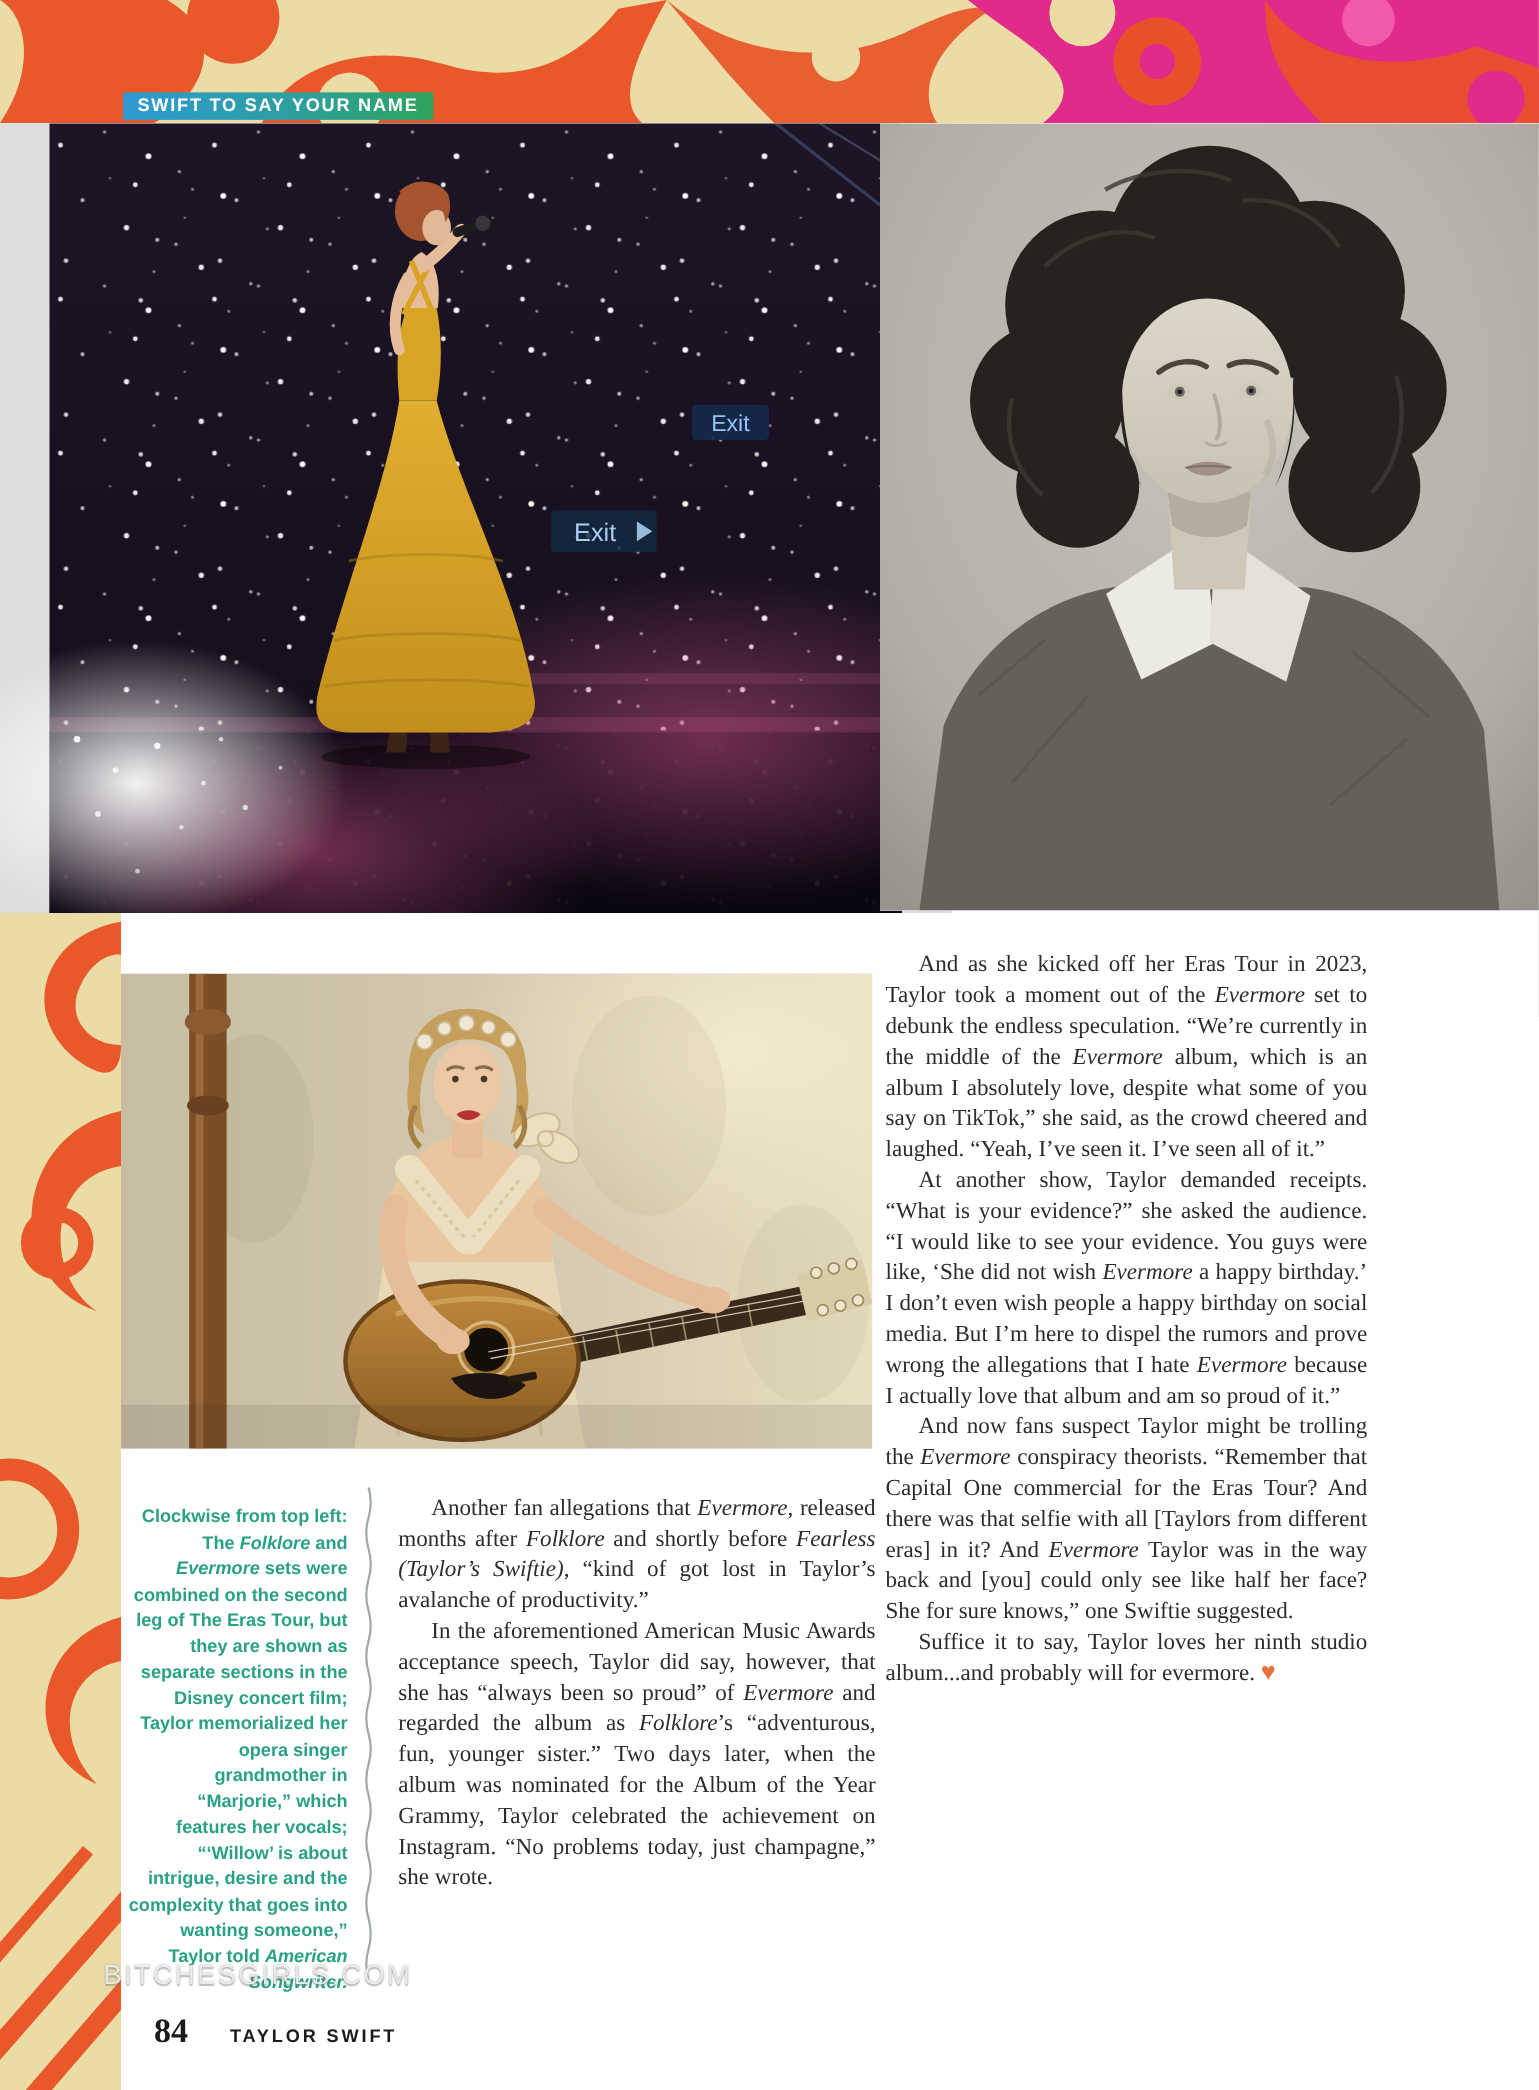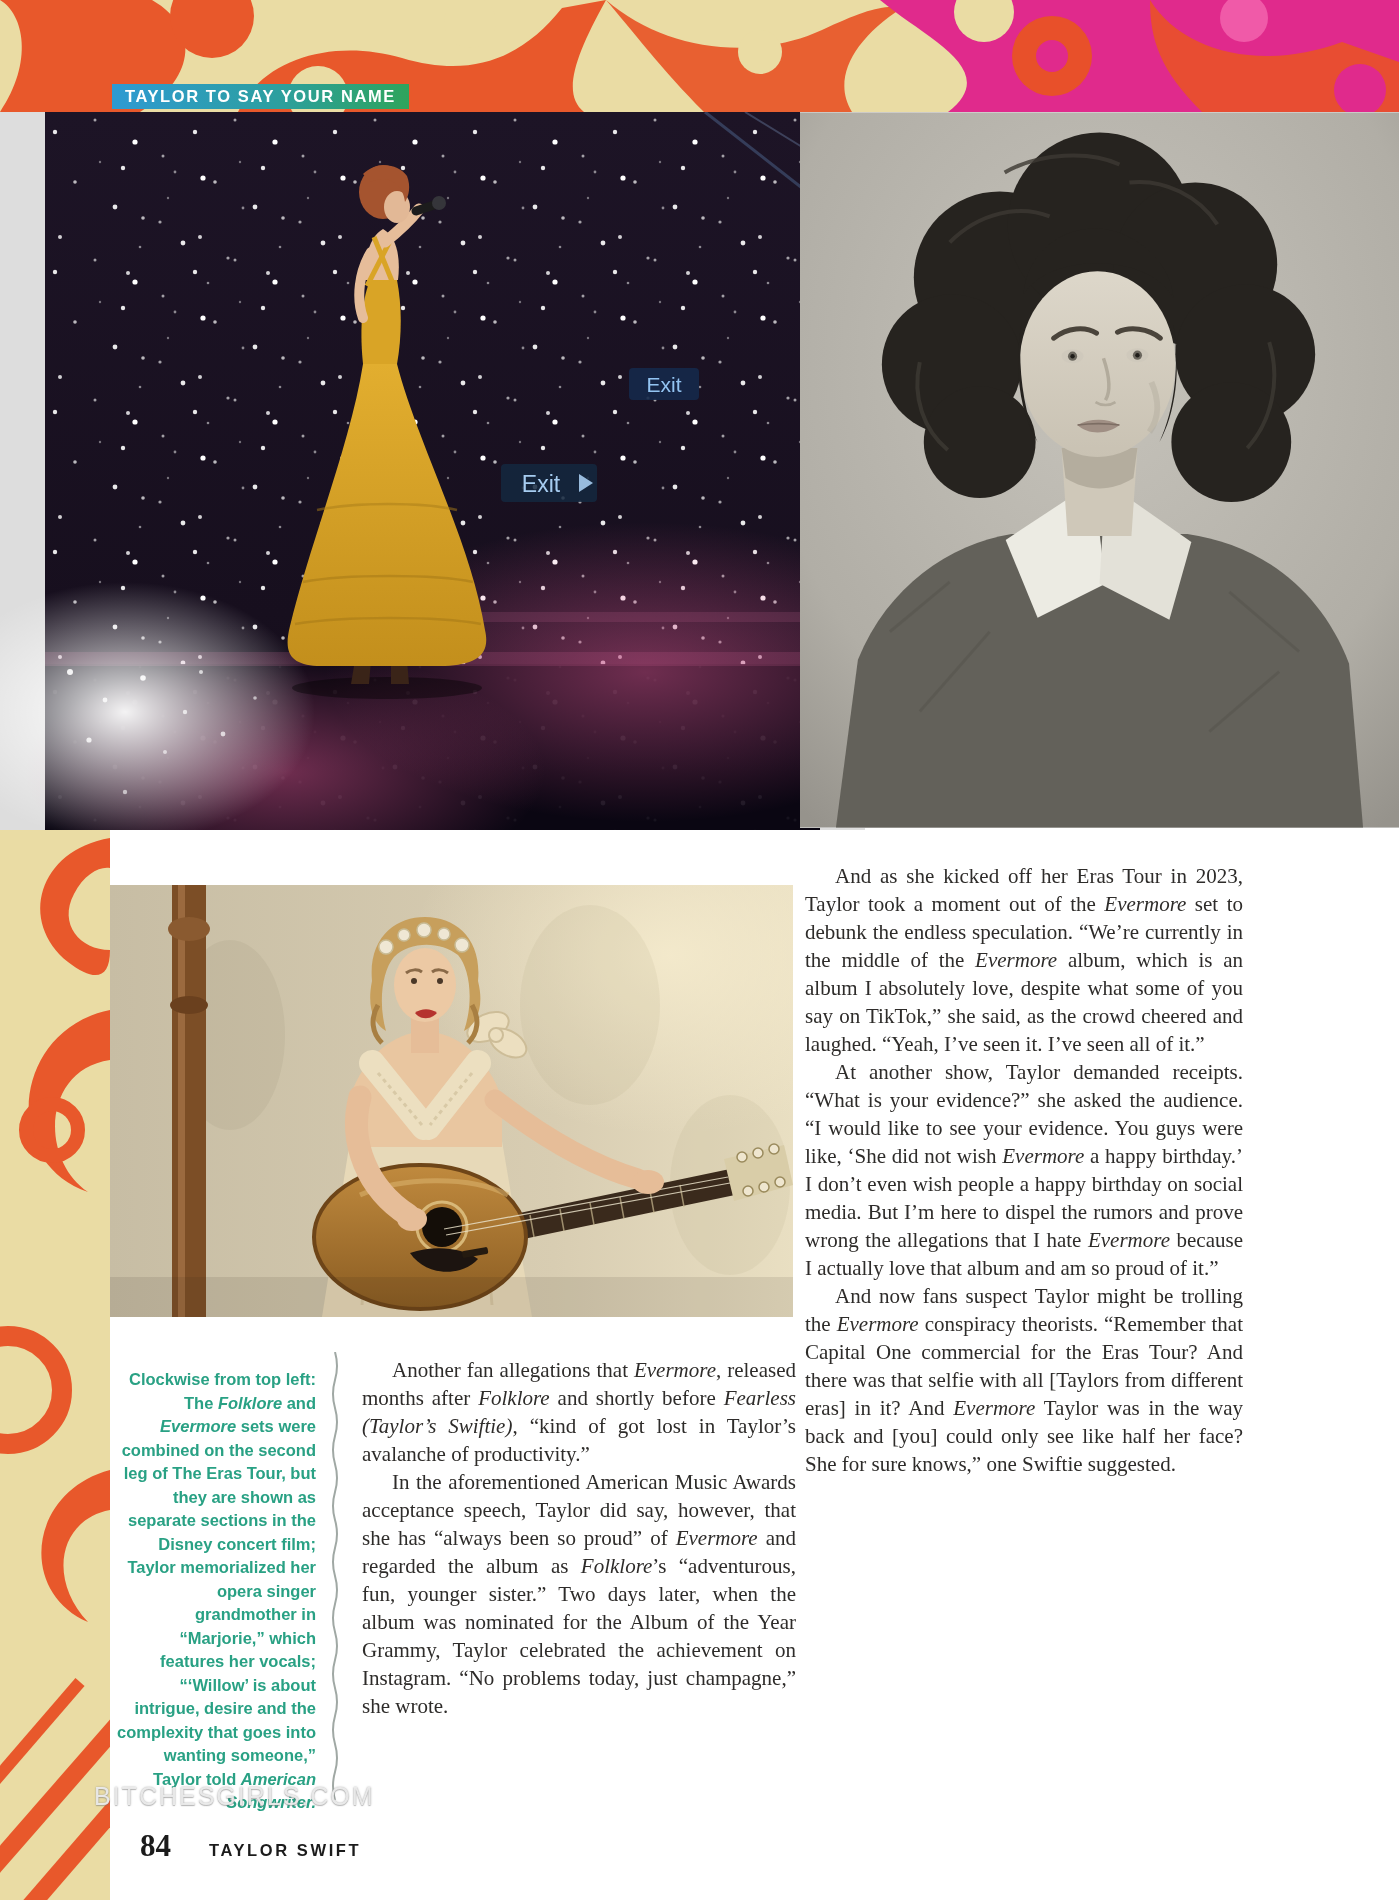--- a/index.html
+++ b/index.html
@@ -99,21 +99,21 @@
       <circle cx="52" cy="300" r="26" fill="none" stroke="#e8582b" stroke-width="14"></circle>
       <circle cx="8" cy="560" r="54" fill="none" stroke="#e8582b" stroke-width="20"></circle>
       <path d="M110,640 C28,662 18,762 88,792 C48,750 58,690 110,680 Z" fill="#e8582b"></path>
       <path d="M-20,1052 L132,878" stroke="#e8582b" stroke-width="18" fill="none"></path>
       <path d="M-20,1134 L132,958" stroke="#e8582b" stroke-width="18" fill="none"></path>
       <path d="M-20,968 L80,852" stroke="#e8582b" stroke-width="12" fill="none"></path>
     </svg>
   </div>
 
   <div class="abs badge">
-    <span>TAYLOR TO SAY YOUR NAME</span>
+    <span>SWIFT TO SAY YOUR NAME</span>
   </div>
 
   <div class="abs photo photo-stage">
     <svg viewBox="0 0 775 718">
       <defs>
         <linearGradient id="nightbg" x1="0" y1="0" x2="0" y2="1">
           <stop offset="0" stop-color="#1d1426"></stop>
           <stop offset="0.7" stop-color="#170f1e"></stop>
           <stop offset="1" stop-color="#120b16"></stop>
         </linearGradient>
@@ -359,20 +359,21 @@
         <ellipse cx="538" cy="297" rx="16" ry="12" fill="#e6bd98"></ellipse>
       </g>
       <rect x="0" y="392" width="683" height="40" fill="#2a2218" opacity="0.10"></rect>
     </svg>
   </div>
 
   <div class="abs body-col col-right">
       <p class="para"><span>And as she kicked off her Eras Tour in 2023, Taylor took a moment out of the </span><em>Evermore</em><span> set to debunk the endless speculation. “We’re currently in the middle of the </span><em>Evermore</em><span> album, which is an album I absolutely love, despite what some of you say on TikTok,” she said, as the crowd cheered and laughed. “Yeah, I’ve seen it. I’ve seen all of it.”</span></p>
       <p class="para"><span>At another show, Taylor demanded receipts. “What is your evidence?” she asked the audience. “I would like to see your evidence. You guys were like, ‘She did not wish </span><em>Evermore</em><span> a happy birthday.’ I don’t even wish people a happy birthday on social media. But I’m here to dispel the rumors and prove wrong the allegations that I hate </span><em>Evermore</em><span> because I actually love that album and am so proud of it.”</span></p>
       <p class="para"><span>And now fans suspect Taylor might be trolling the </span><em>Evermore</em><span> conspiracy theorists. “Remember that Capital One commercial for the Eras Tour? And there was that selfie with all [Taylors from different eras] in it? And </span><em>Evermore</em><span> Taylor was in the way back and [you] could only see like half her face? She for sure knows,” one Swiftie suggested.</span></p>
+      <p class="para"><span>Suffice it to say, Taylor loves her ninth studio album...and probably will for evermore. </span><span class="heart-emoji">♥</span></p>
     </div>
 
   <div class="abs body-col col-middle">
       <p class="para"><span>Another fan allegations that </span><em>Evermore</em><span>, released months after </span><em>Folklore</em><span> and shortly before </span><em>Fearless (Taylor’s Swiftie)</em><span>, “kind of got lost in Taylor’s avalanche of productivity.”</span></p>
       <p class="para"><span>In the aforementioned American Music Awards acceptance speech, Taylor did say, however, that she has “always been so proud” of </span><em>Evermore</em><span> and regarded the album as </span><em>Folklore</em><span>’s “adventurous, fun, younger sister.” Two days later, when the album was nominated for the Album of the Year Grammy, Taylor celebrated the achievement on Instagram. “No problems today, just champagne,” she wrote.</span></p>
     </div>
 
   <div class="abs caption">
       <p class="para"><span>Clockwise from top left: The </span><em>Folklore</em><span> and </span><em>Evermore</em><span> sets were combined on the second leg of The Eras Tour, but they are shown as separate sections in the Disney concert film; Taylor memorialized her opera singer grandmother in “Marjorie,” which features her vocals; “‘Willow’ is about intrigue, desire and the complexity that goes into wanting someone,” Taylor told </span><em>American Songwriter.</em></p>
     </div>

